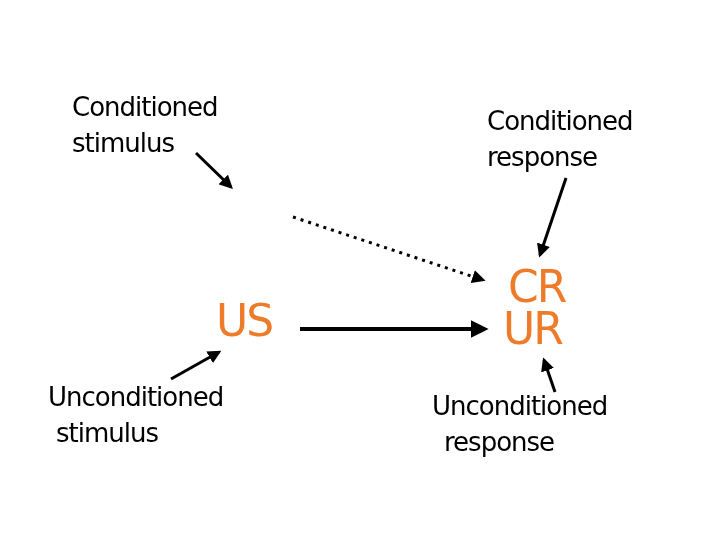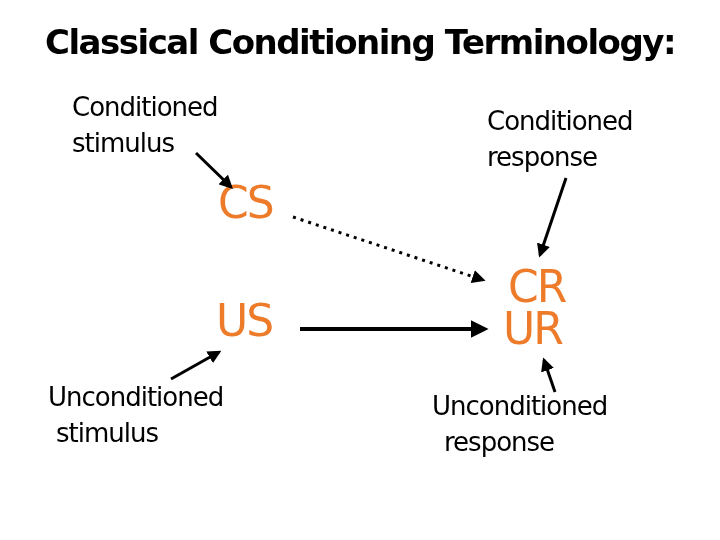--- a/index.html
+++ b/index.html
@@ -53,21 +53,20 @@
     left: 0; top: 0;
     width: 720px; height: 540px;
     pointer-events: none;
   }
 </style>
 </head>
 <body>
 
 <div class="slide">
 
-  <div class="title">Classical Conditioning Terminology:</div>
 
   <div class="term-label" style="left:72px; top:89px;">
     <span>Conditioned</span>
     <span>stimulus</span>
   </div>
 
   <div class="term-label" style="left:487px; top:103px;">
     <span>Conditioned</span>
     <span>response</span>
   </div>
@@ -75,21 +74,20 @@
   <div class="term-label" style="left:48px; top:379px;">
     <span>Unconditioned</span>
     <span class="indent-8">stimulus</span>
   </div>
 
   <div class="term-label" style="left:432px; top:388px;">
     <span>Unconditioned</span>
     <span class="indent-12">response</span>
   </div>
 
-  <div class="abbrev" style="left:218px; top:179px;">CS</div>
 
   <div class="abbrev" style="left:216px; top:297px;">US</div>
 
   <div class="abbrev" style="left:503px; top:305px;">UR</div>
 
   <div class="abbrev" style="left:508px; top:263px;">CR</div>
 
   <svg class="arrow-layer" width="720" height="540" viewBox="0 0 720 540">
     <defs>
       <marker id="ah" viewBox="0 0 10 10" refX="8" refY="5" markerWidth="4.5" markerHeight="4.5" orient="auto-start-reverse">

